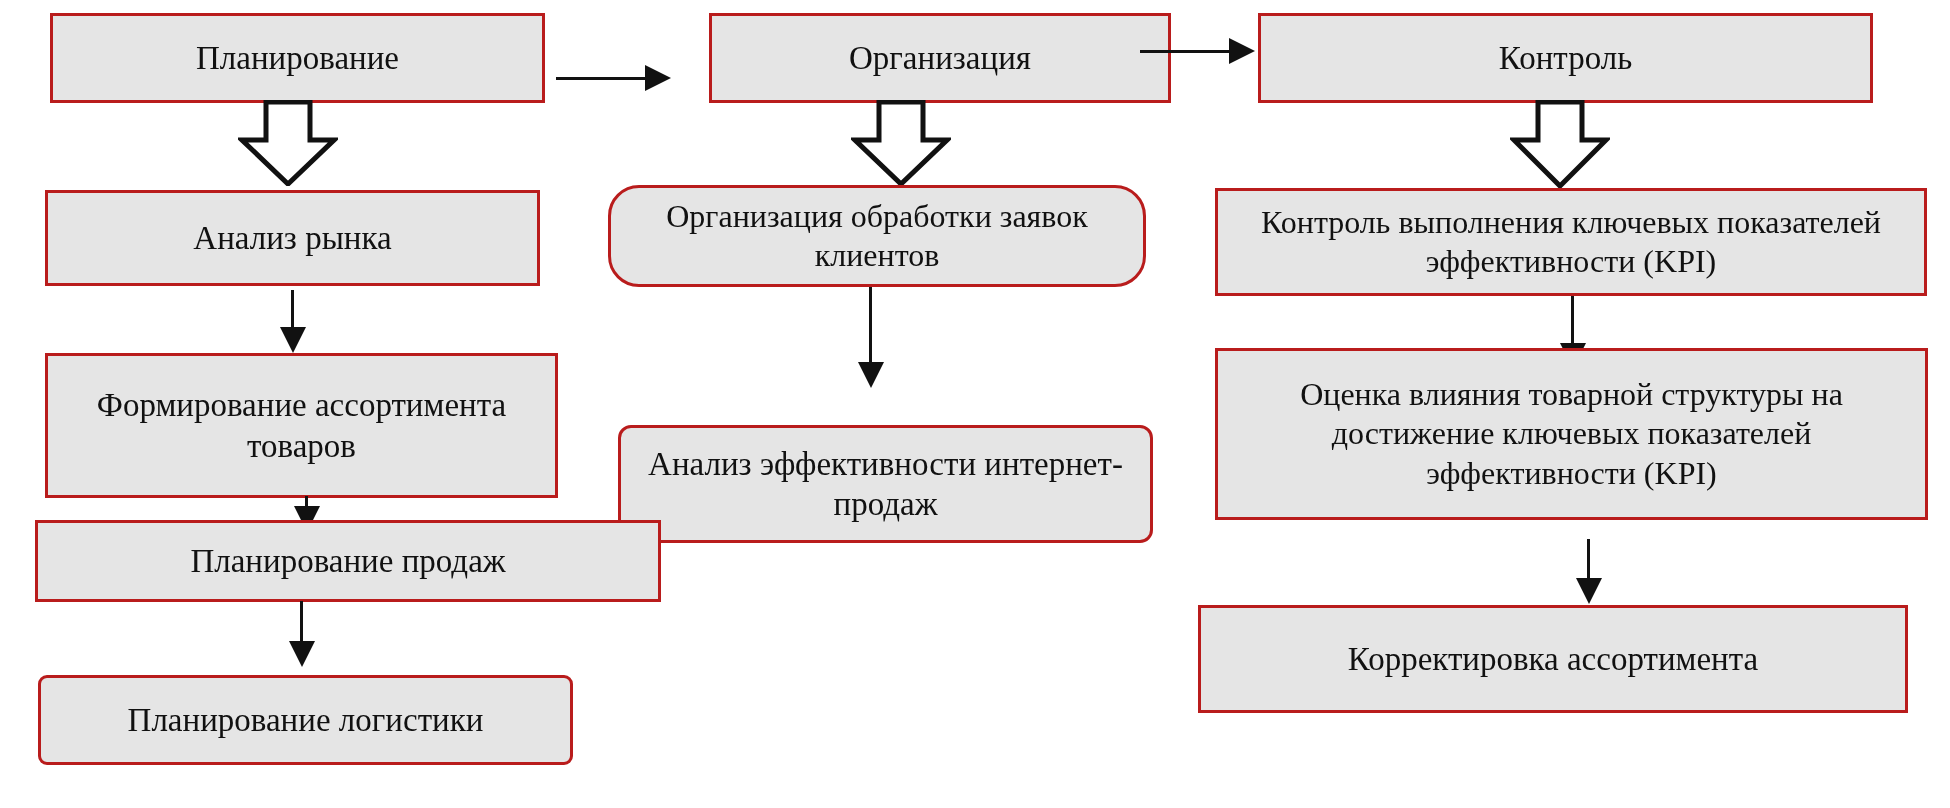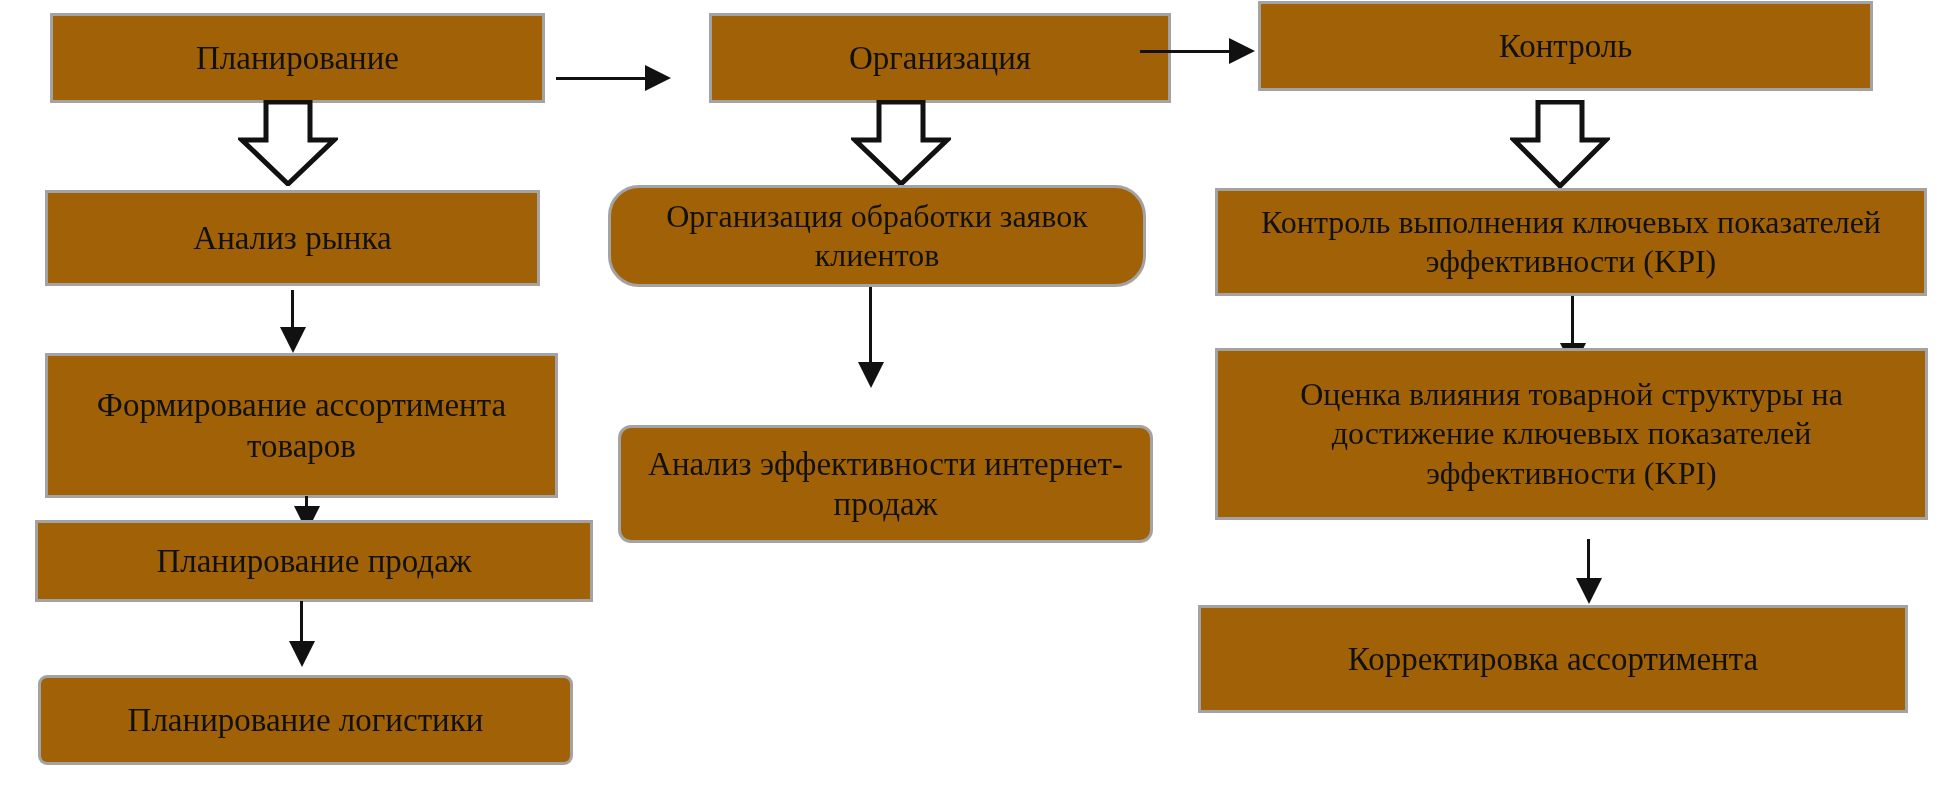--- a/index.html
+++ b/index.html
@@ -11,22 +11,22 @@
     position: relative;
     width: 1950px;
     height: 808px;
     background: #ffffff;
     overflow: hidden;
     font-family: "Liberation Serif", "DejaVu Serif", serif;
   }
   .node {
     position: absolute;
     box-sizing: border-box;
-    border: 3px solid #a3a3a3;
-    background: #a16207;
+    border: 3px solid #b91c1c;
+    background: #e5e5e5;
     display: flex;
     align-items: center;
     justify-content: flex-start;
     text-align: center;
     color: #111111;
     line-height: 1.22;
     padding: 4px 10px;
   }
   .node .lbl {
     display: block;
@@ -74,21 +74,21 @@
 <div id="canvas">
 
   <div class="node fs-lg" style="left:50px; top:13px; width:495px; height:90px;">
     <span class="lbl">Планирование</span>
   </div>
 
   <div class="node fs-lg" style="left:709px; top:13px; width:462px; height:90px;">
     <span class="lbl">Организация</span>
   </div>
 
-  <div class="node fs-lg" style="left:1258px; top:1px; width:615px; height:90px;">
+  <div class="node fs-lg" style="left:1258px; top:13px; width:615px; height:90px;">
     <span class="lbl">Контроль</span>
   </div>
 
   <div class="hline" style="left:556px; top:77px; width:92px;"></div>
   <div class="head-right" style="left:645px; top:65px;"></div>
 
   <div class="hline" style="left:1140px; top:50px; width:92px;"></div>
   <div class="head-right" style="left:1229px; top:38px;"></div>
 
   <div class="block-arrow" style="left:238px; top:100px; width:100px; height:86px;">
@@ -141,21 +141,21 @@
   <div class="node fs-md" style="left:1215px; top:348px; width:713px; height:172px;">
     <span class="lbl">Оценка влияния товарной структуры на достижение ключевых показателей эффективности (KPI)</span>
   </div>
 
   <div class="vline" style="left:305px; top:496px; height:30px;"></div>
   <div class="head-down" style="left:294px; top:506px;"></div>
 
   <div class="vline" style="left:1587px; top:539px; height:44px;"></div>
   <div class="head-down" style="left:1576px; top:578px;"></div>
 
-  <div class="node fs-lg" style="left:35px; top:520px; width:558px; height:82px;">
+  <div class="node fs-lg" style="left:35px; top:520px; width:626px; height:82px;">
     <span class="lbl">Планирование продаж</span>
   </div>
 
   <div class="node fs-lg" style="left:1198px; top:605px; width:710px; height:108px;">
     <span class="lbl">Корректировка ассортимента</span>
   </div>
 
   <div class="vline" style="left:300px; top:601px; height:45px;"></div>
   <div class="head-down" style="left:289px; top:641px;"></div>
 

